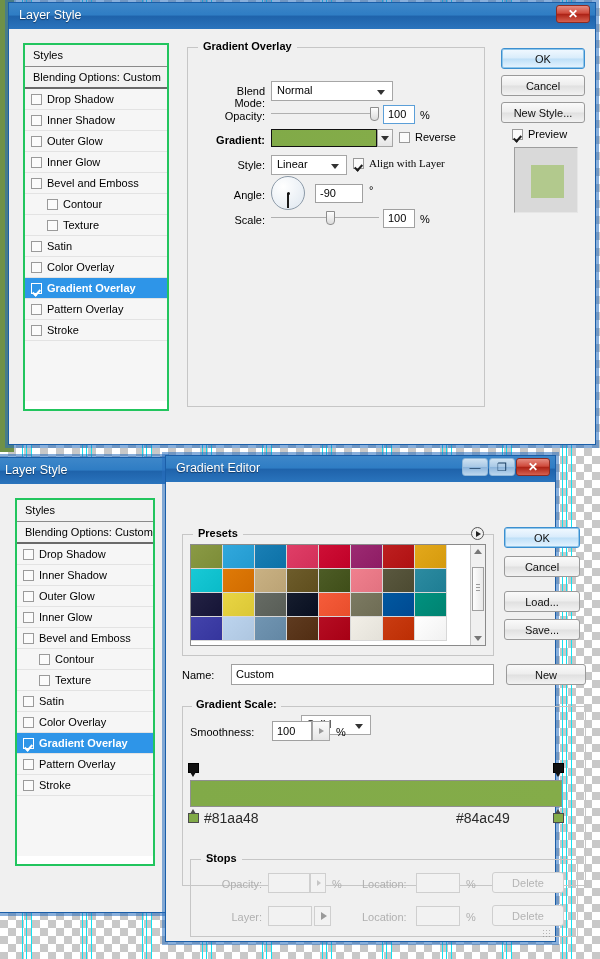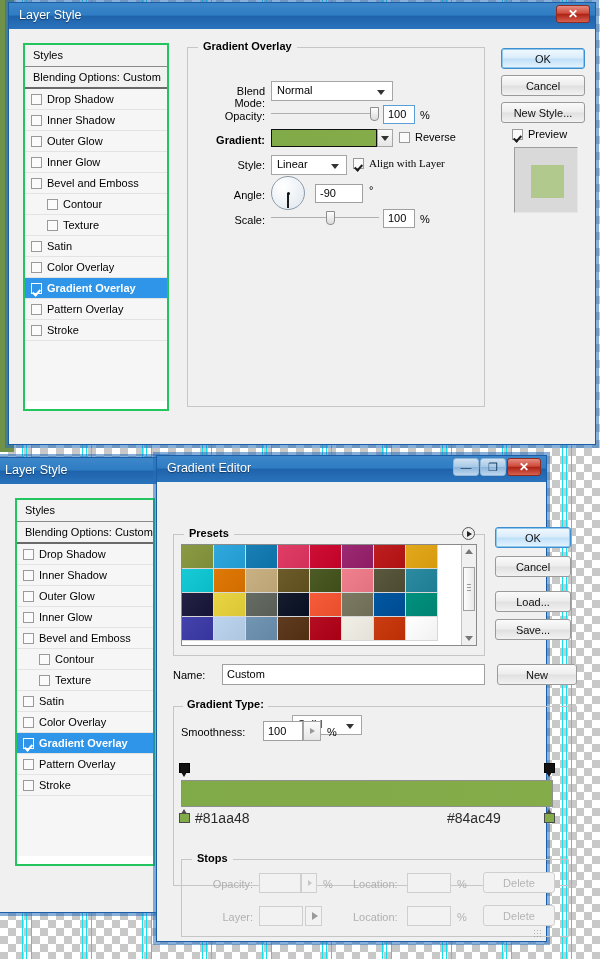--- a/index.html
+++ b/index.html
@@ -347,21 +347,21 @@
         </div>
         <div class="sl-row">
           <span class="cb"></span>
           <span>Stroke</span>
         </div>
         <div class="sl-fill" style="height: 60px;"></div>
       </div>
   </div>
 </div>
 
-<div class="win" id="win-ge" style="left:156px;top:455px;width:391px;height:487px;">
+<div class="win" id="win-ge" style="left:165px;top:455px;width:391px;height:487px;">
   <div class="titlebar">
     <div class="tl">Gradient Editor</div>
     <div class="winbtns">
       <div class="wb">—</div>
       <div class="wb">❐</div>
       <div class="wb close">✕</div>
     </div>
   </div>
   <div class="winbody">
 
@@ -414,21 +414,21 @@
       </div>
     </div>
 
     <div class="lbl l" style="left:16px;top:187px;width:44px;">Name:</div>
     <div class="field" style="left:65px;top:182px;width:263px;height:21px;line-height:19px;">Custom</div>
     <div class="btn" style="left:340px;top:182px;width:80px;">New</div>
 
     <div class="group" style="left:16px;top:224px;width:404px;height:180px;">
       <div class="lg" style="left:28px;padding:0;background:transparent;width:0;"></div>
     </div>
-    <span style="position:absolute;left:26px;top:216px;background:#f0f0f0;padding:0 4px;font-weight:bold;font-size:11px;">Gradient Type:</span>
+    <span style="position:absolute;left:26px;top:216px;background:#f0f0f0;padding:0 4px;font-weight:bold;font-size:11px;">Gradient Scale:</span>
     <div class="combo" style="left:135px;top:215px;width:70px;margin-top:18px;">
       <span class="ct">Solid</span>
       <span class="ar"></span>
     </div>
 
     <div class="lbl l" style="left:24px;top:244px;width:80px;">Smoothness:</div>
     <div class="field" style="left:106px;top:239px;width:40px;height:20px;line-height:18px;">100</div>
     <div class="dropbtn" style="left:146px;top:239px;width:18px;height:20px;">
       <span class="ar" style="border-top:none;border-left:5px solid #999;border-top:3px solid transparent;border-bottom:3px solid transparent;margin-left:-2px;margin-top:-3px;"></span>
     </div>

